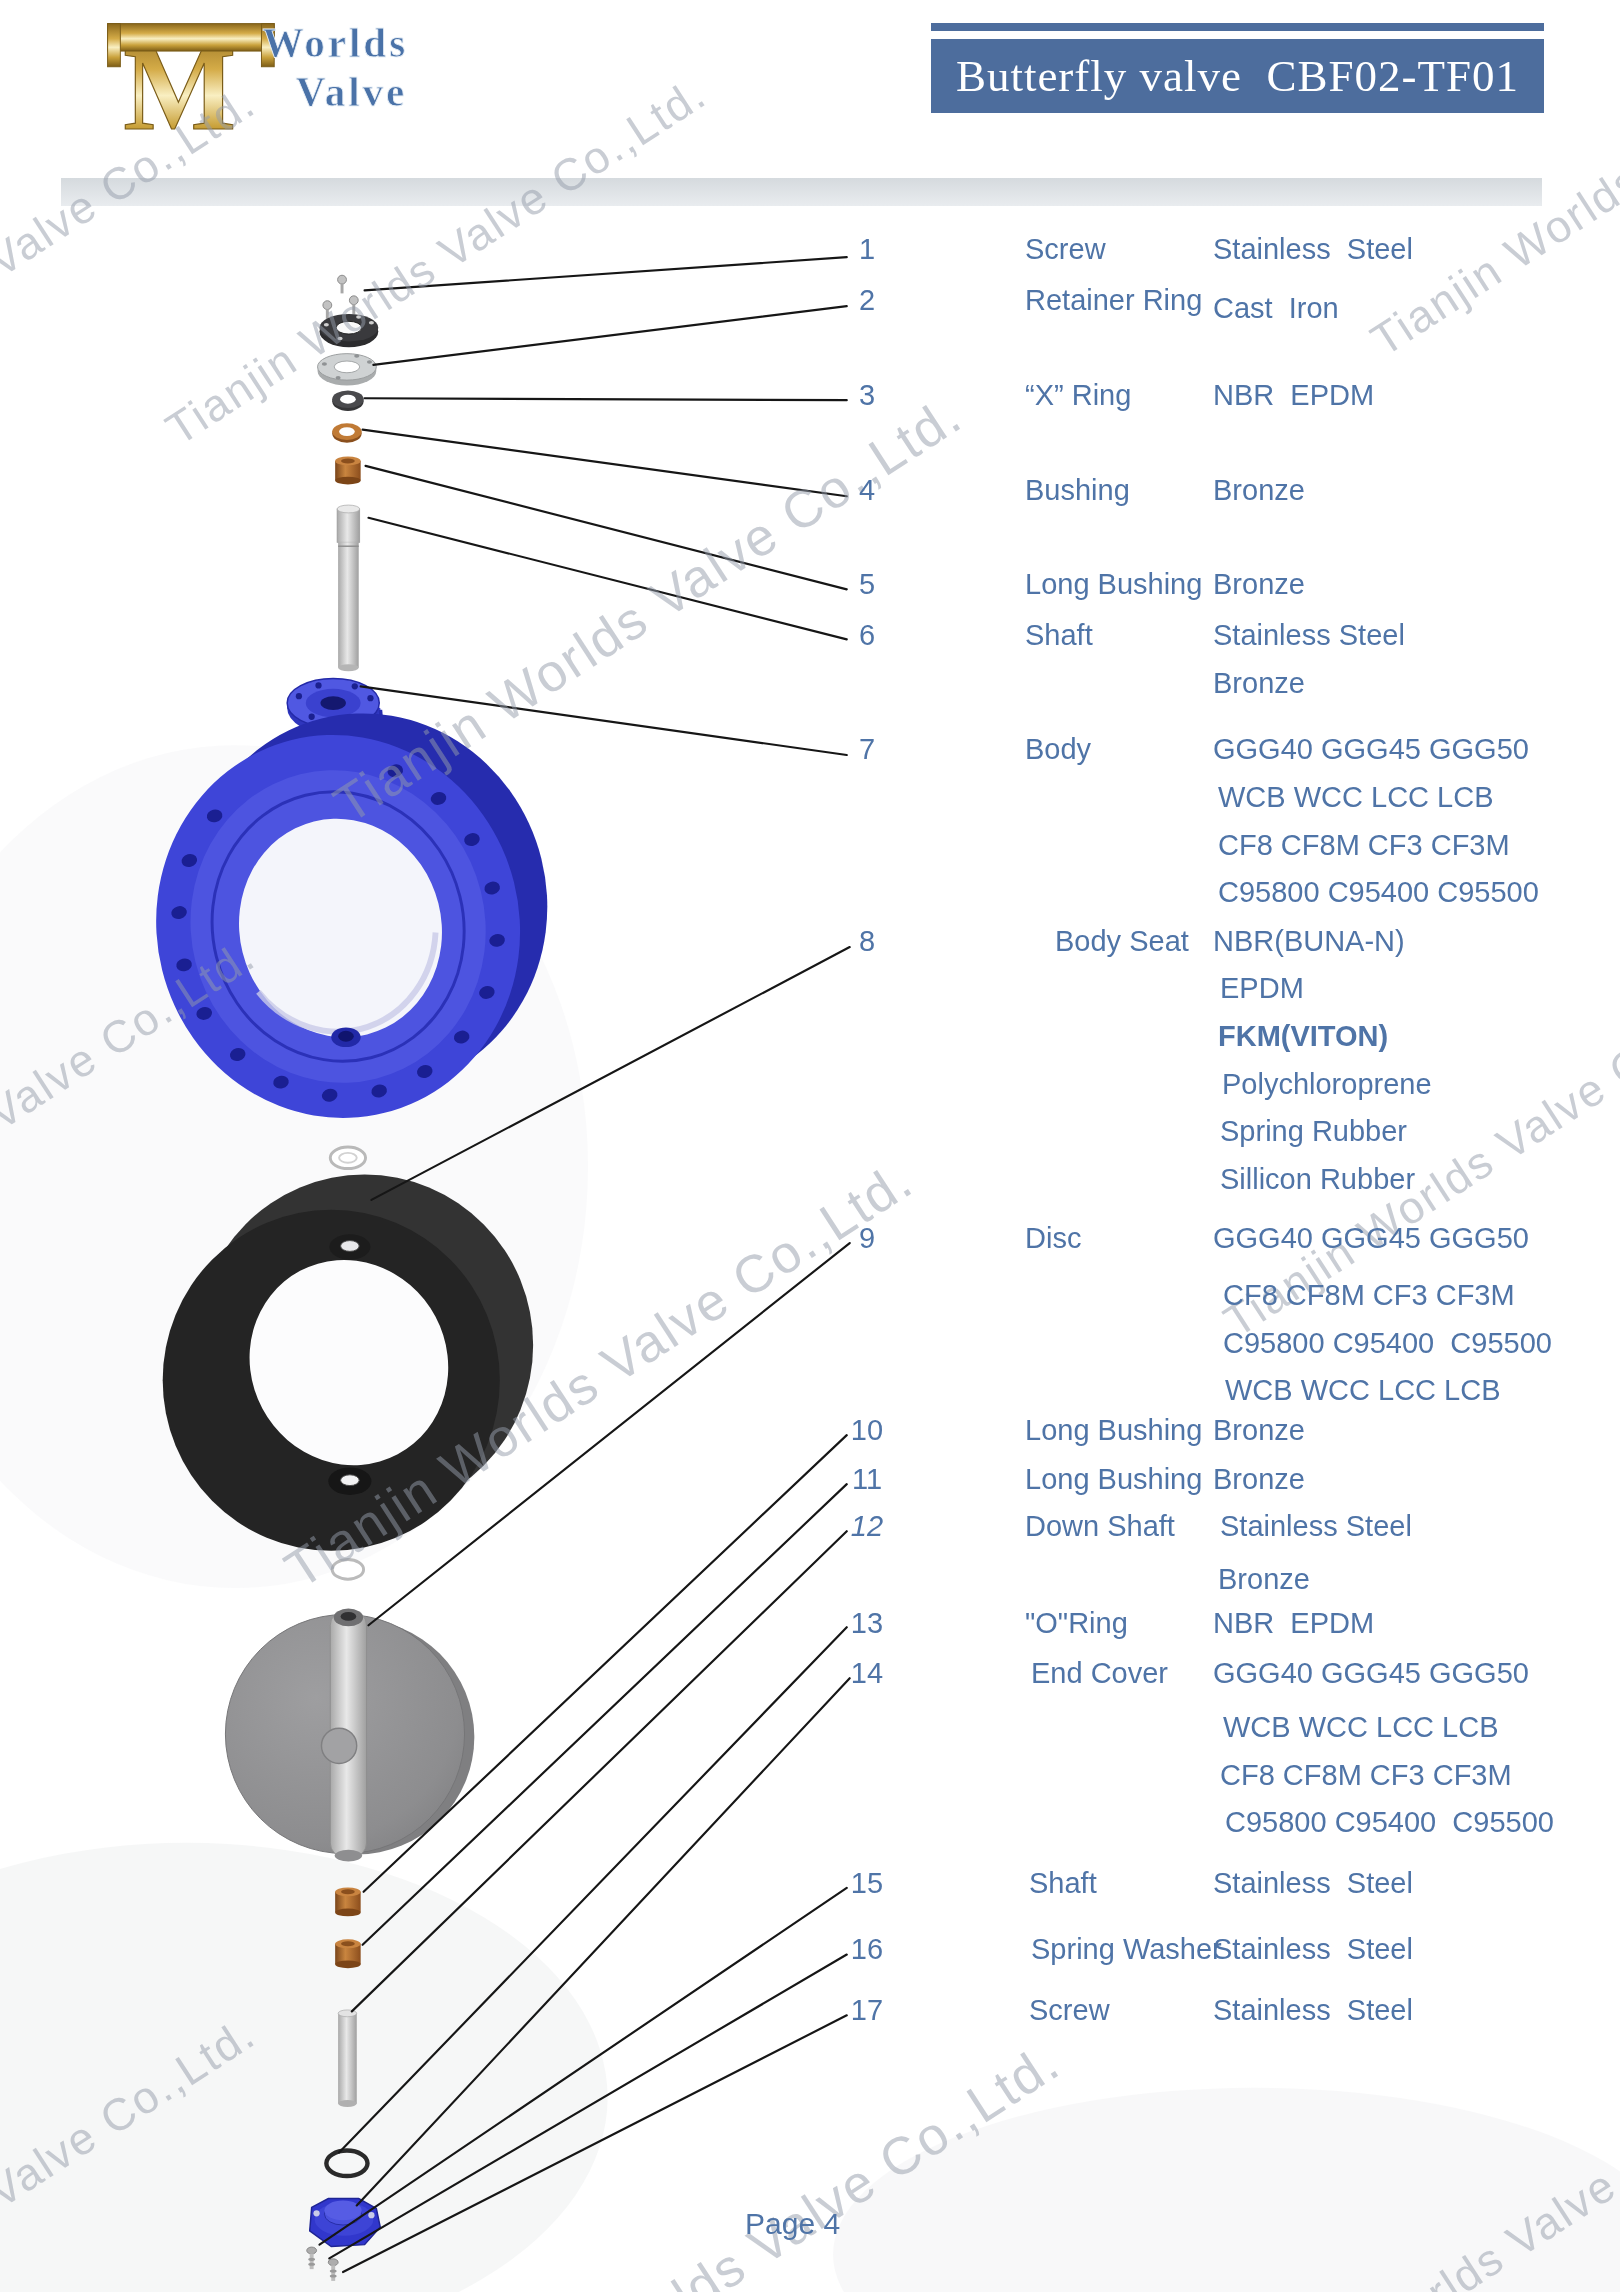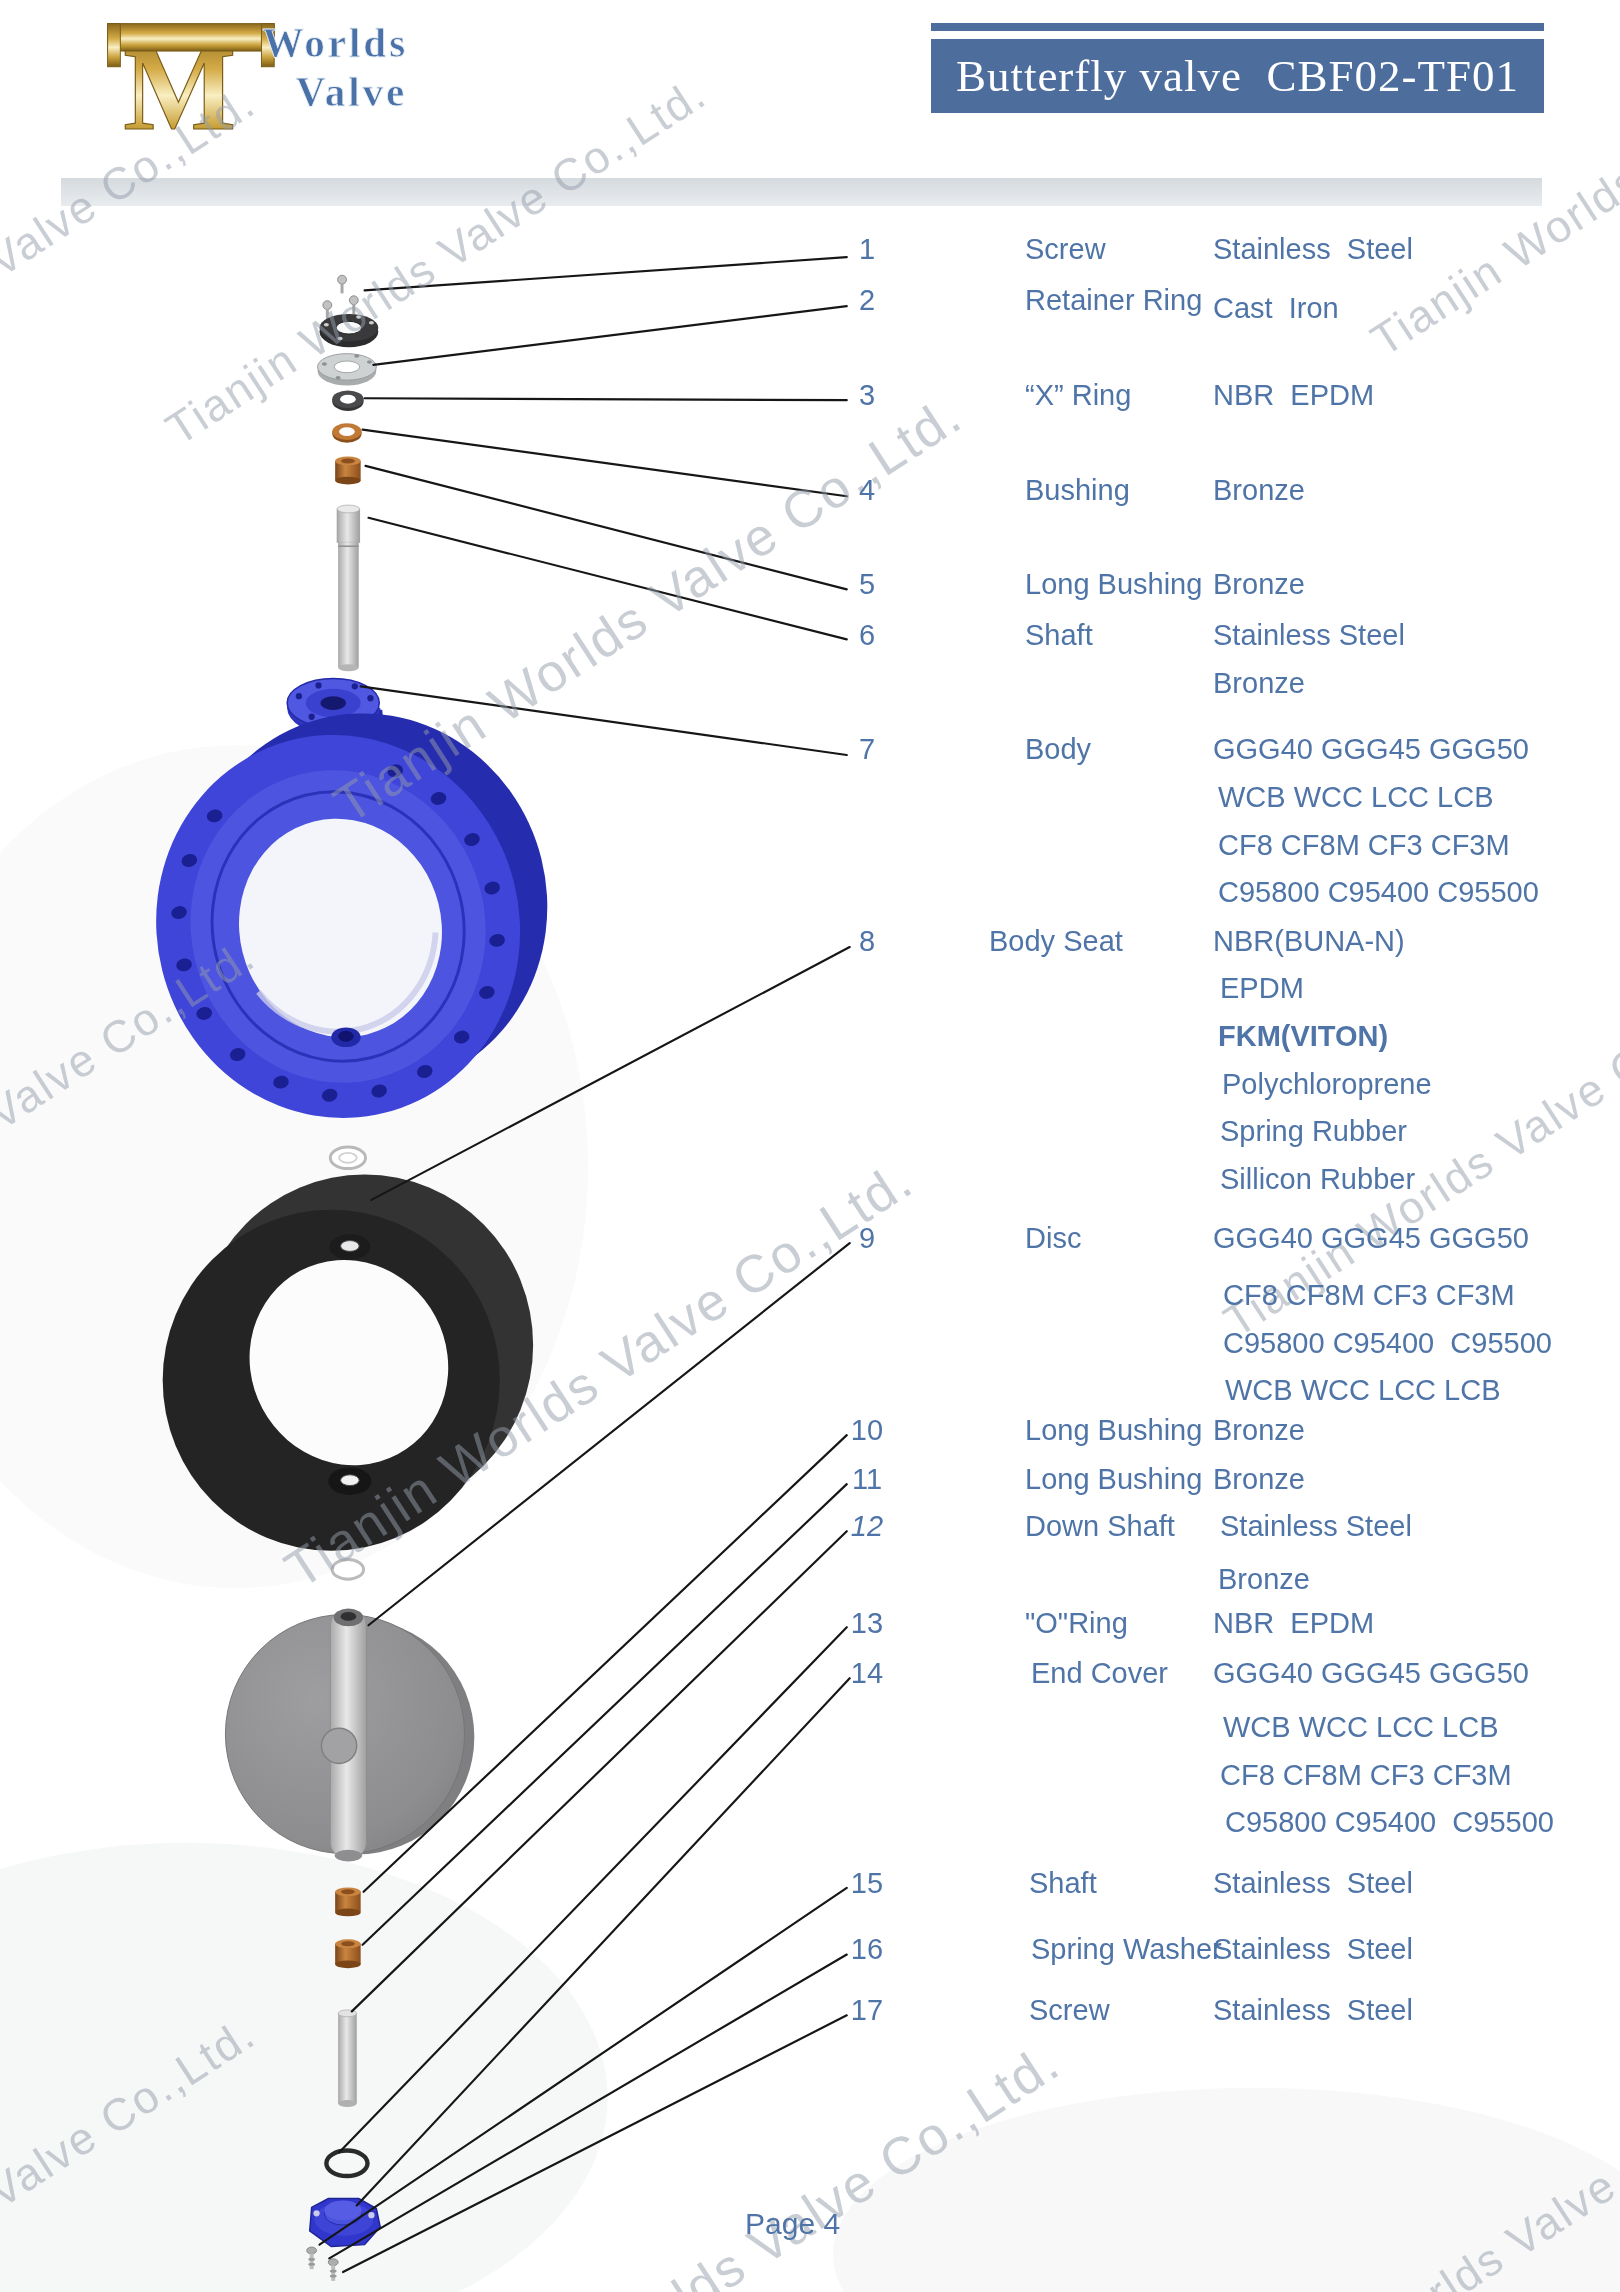--- a/index.html
+++ b/index.html
@@ -332,21 +332,21 @@
       <div class="pname" style="left: 1025px; top: 636px;">Shaft</div>
       <div class="pmat" style="left: 1213px; top: 636px;">Stainless Steel</div>
       <div class="pmat" style="left: 1213px; top: 684px;">Bronze</div>
       <div class="num" style="left: 867px; top: 750px;">7</div>
       <div class="pname" style="left: 1025px; top: 750px;">Body</div>
       <div class="pmat" style="left: 1213px; top: 750px;">GGG40 GGG45 GGG50</div>
       <div class="pmat" style="left: 1218px; top: 798px;">WCB WCC LCC LCB</div>
       <div class="pmat" style="left: 1218px; top: 846px;">CF8 CF8M CF3 CF3M</div>
       <div class="pmat" style="left: 1218px; top: 893px;">C95800 C95400 C95500</div>
       <div class="num" style="left: 867px; top: 942px;">8</div>
-      <div class="pname" style="left: 989px; top: 942px;">Body Seat</div>
+      <div class="pname" style="left: 1055px; top: 942px;">Body Seat</div>
       <div class="pmat" style="left: 1213px; top: 942px;">NBR(BUNA-N)</div>
       <div class="pmat" style="left: 1220px; top: 989px;">EPDM</div>
       <div class="pmat" style="left: 1218px; top: 1037px; font-weight: bold;">FKM(VITON)</div>
       <div class="pmat" style="left: 1222px; top: 1085px;">Polychloroprene</div>
       <div class="pmat" style="left: 1220px; top: 1132px;">Spring Rubber</div>
       <div class="pmat" style="left: 1220px; top: 1180px;">Sillicon Rubber</div>
       <div class="num" style="left: 867px; top: 1239px;">9</div>
       <div class="pname" style="left: 1025px; top: 1239px;">Disc</div>
       <div class="pmat" style="left: 1213px; top: 1239px;">GGG40 GGG45 GGG50</div>
       <div class="pmat" style="left: 1223px; top: 1296px;">CF8 CF8M CF3 CF3M</div>

